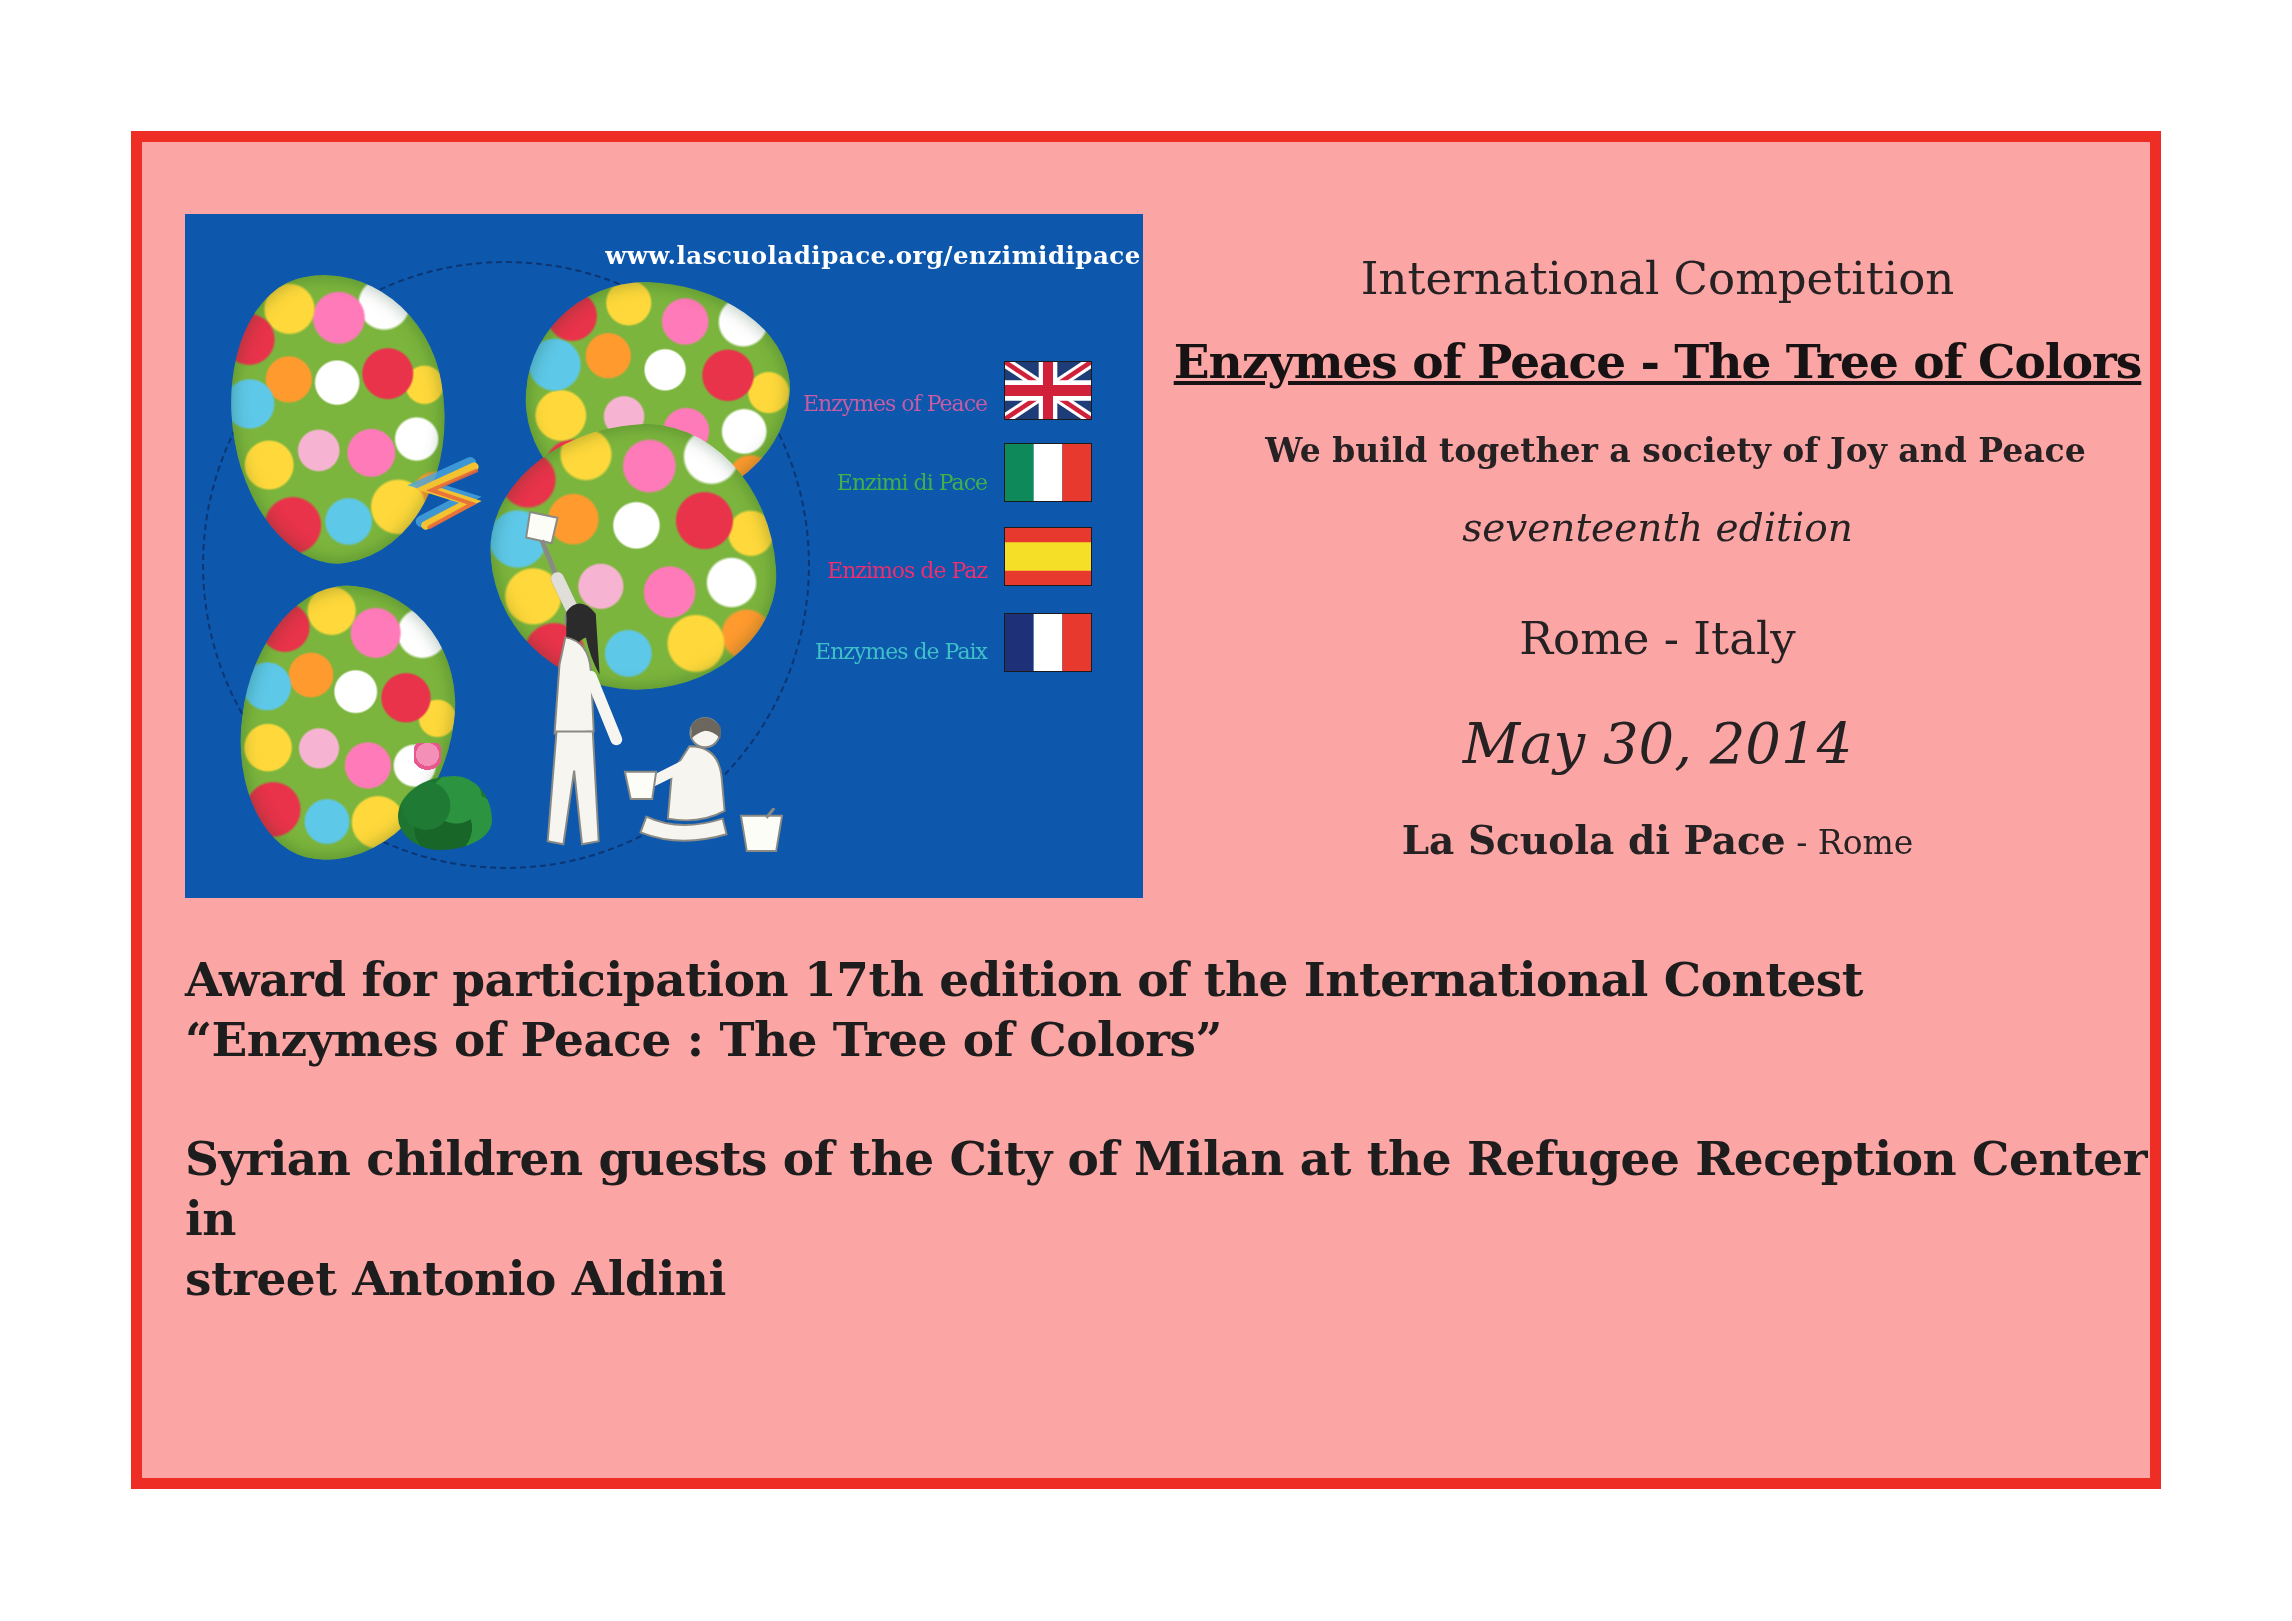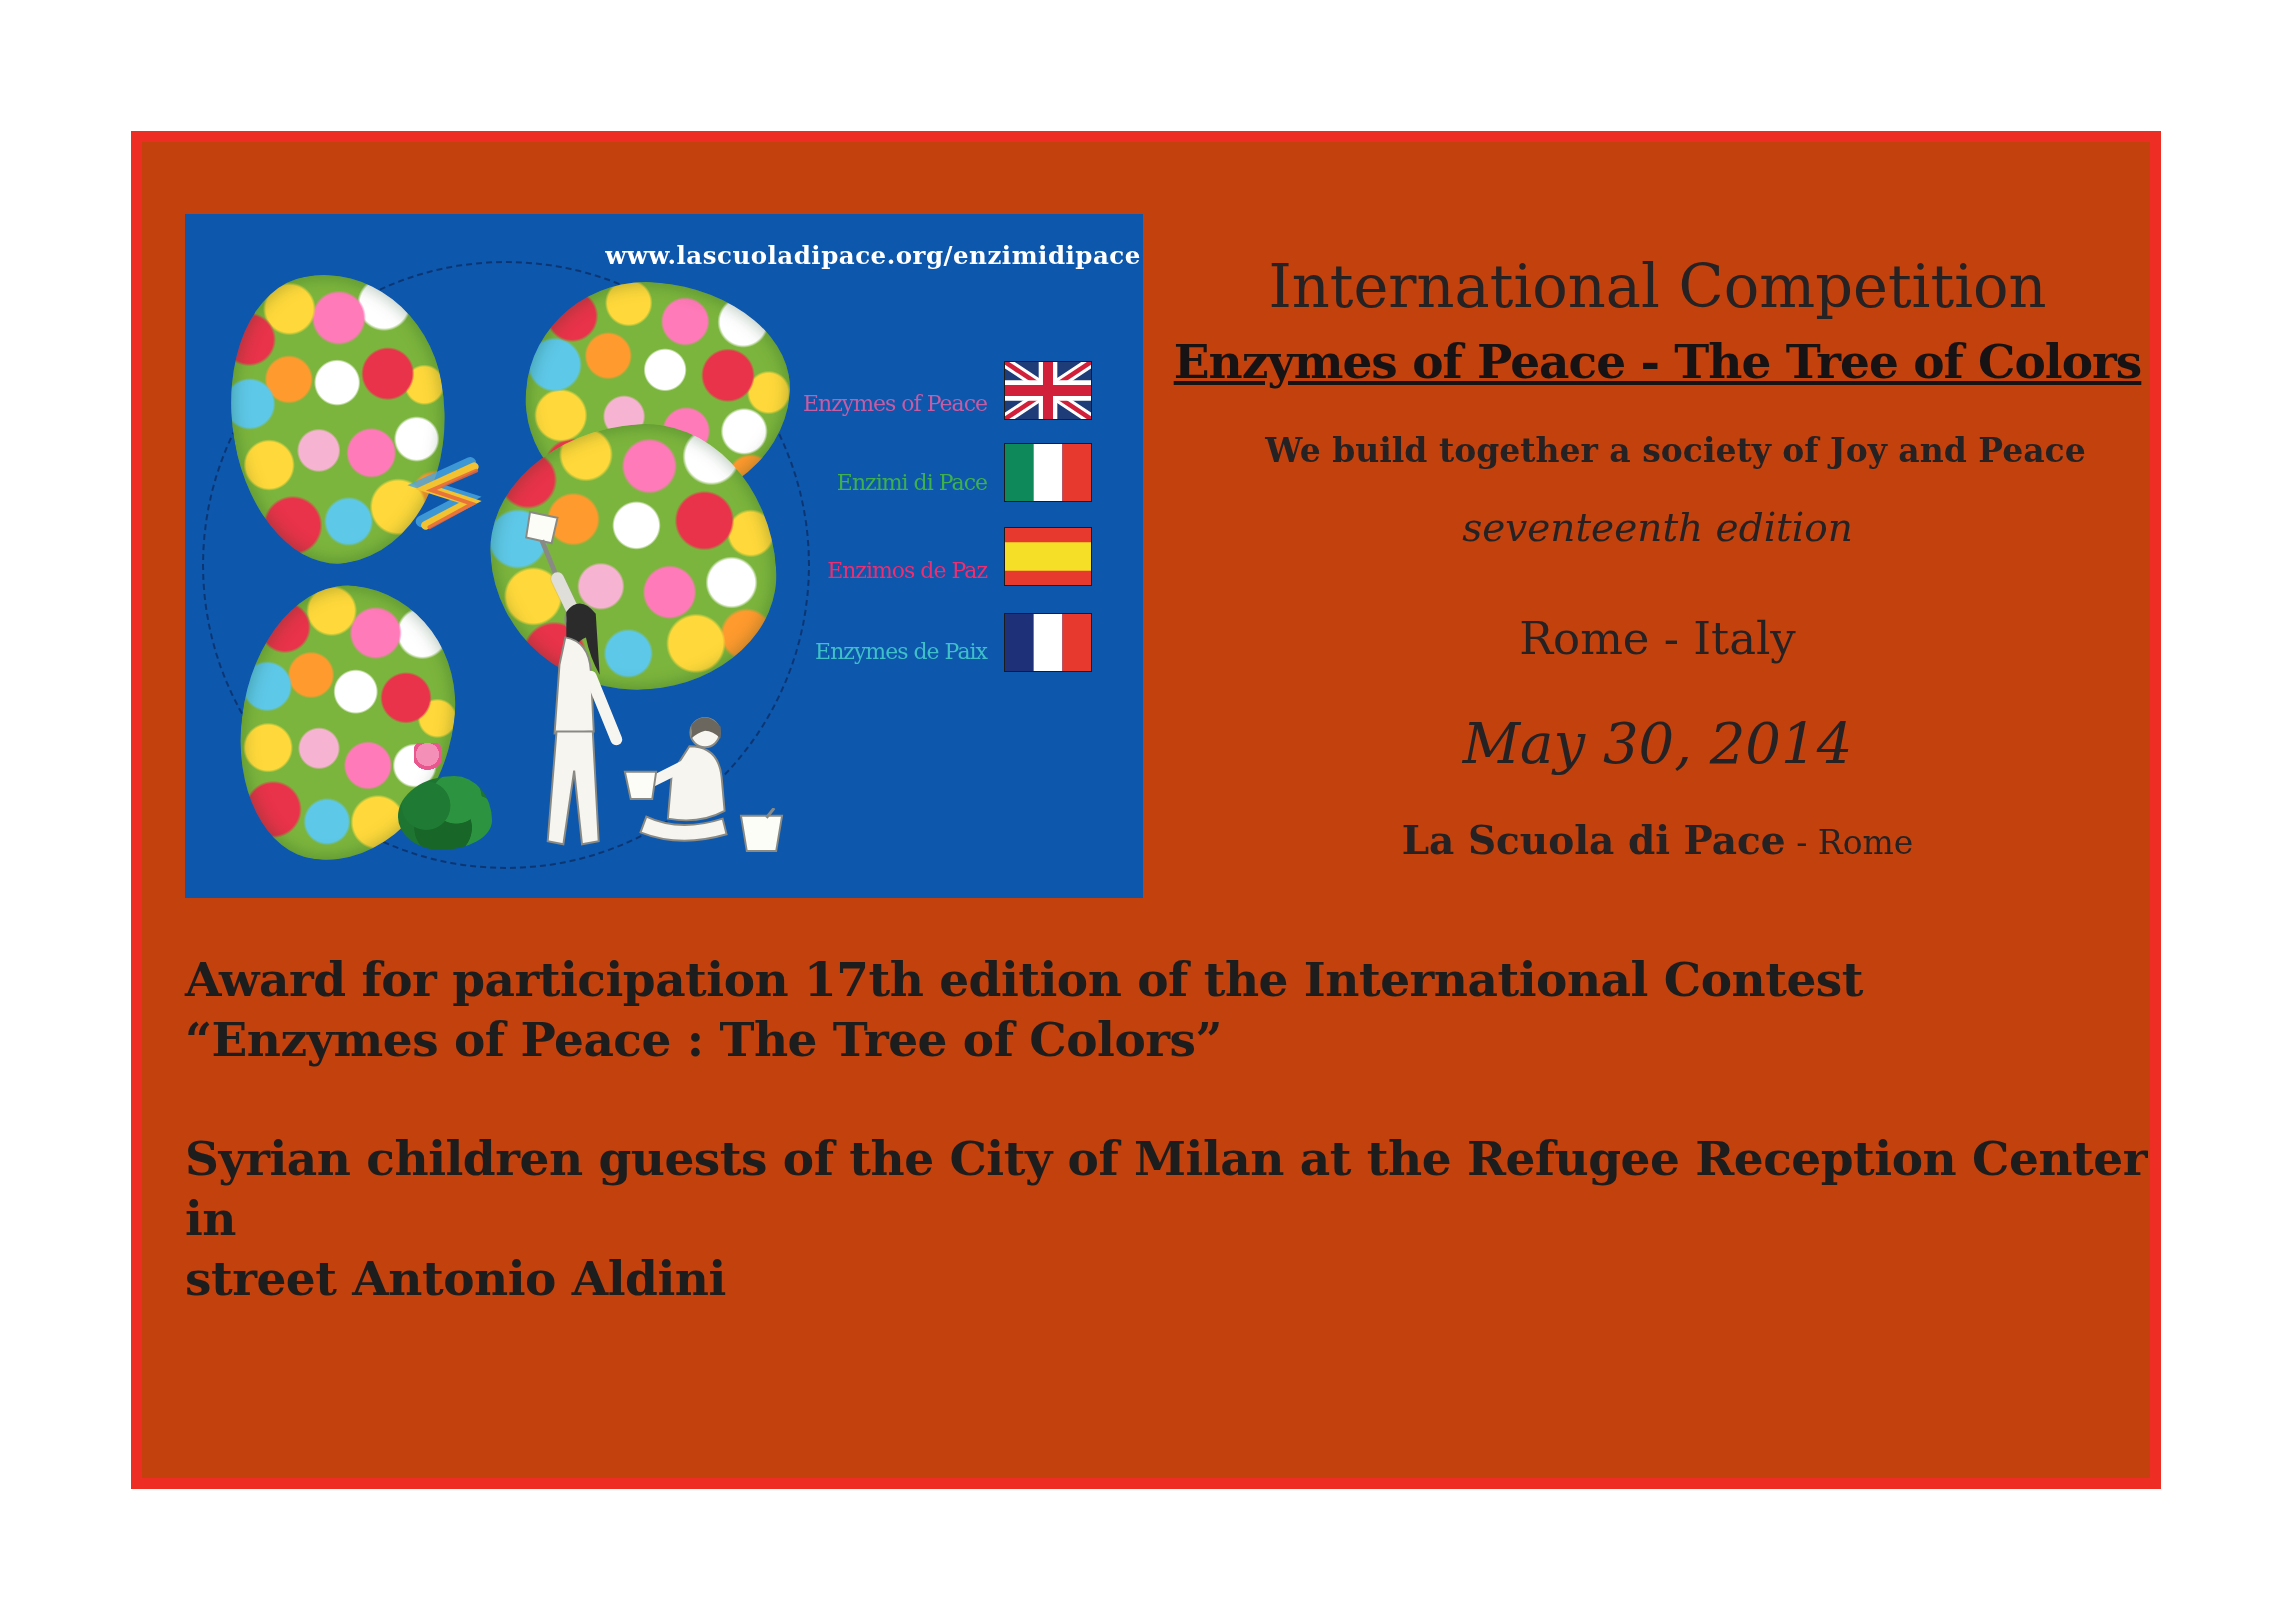--- a/index.html
+++ b/index.html
@@ -4,21 +4,21 @@
 <style>
   html,body{margin:0;padding:0;background:#ffffff;}
   body{
     width:2293px;height:1621px;position:relative;overflow:hidden;
     font-family:"DejaVu Serif","Liberation Serif",serif;
     color:#1f1f1f;
   }
   
   .frame{
     position:absolute;left:131px;top:131px;width:2030px;height:1358px;
-    border:11.8px solid #ee2e24;box-sizing:border-box;background:#c2410c;
+    border:11.8px solid #ee2e24;box-sizing:border-box;background:#fca5a5;
   }
   
   .poster{
     position:absolute;left:174px;top:203px;width:958px;height:684px;
     background:#0d57ac;overflow:hidden;
   }
   .poster-url-top{
     position:absolute;left:394px;top:27.4px;width:588px;text-align:center;
     font-size:24.5px;font-weight:bold;color:#ffffff;letter-spacing:0.5px;
   }
@@ -82,21 +82,21 @@
   .plabel.l4{top:425px;color:#3fc0c8;}
   .flag{position:absolute;left:820px;width:86px;height:57px;outline:1px solid #1b1b1b;}
   .flag.f1{top:148px;}
   .flag.f2{top:230px;}
   .flag.f3{top:314px;}
   .flag.f4{top:400px;}
   .flag svg{display:block;width:100%;height:100%;}
   
   .rightcol{position:absolute;left:1132px;top:0;width:1029px;height:931px;}
   .rline{position:absolute;left:0;right:0;text-align:center;color:#262223;}
-  .r-competition{top:241px;font-size:59px;}
+  .r-competition{top:241px;font-size:45px;}
   .r-title{top:323px;font-size:47px;font-weight:bold;letter-spacing:-1px;color:#171314;text-decoration:underline;}
   .r-subtitle{top:420px;font-size:33px;font-weight:bold;padding-left:36px;}
   .r-edition{top:494px;font-size:39px;font-style:italic;}
   .r-location{top:601px;font-size:45px;}
   .r-date{top:700px;font-size:56px;font-style:italic;}
   .r-org{top:806px;font-size:39px;}
   .r-org .org-name{font-weight:bold;}
   .r-org .org-suffix{font-size:33px;font-weight:normal;}
   
   .award{

